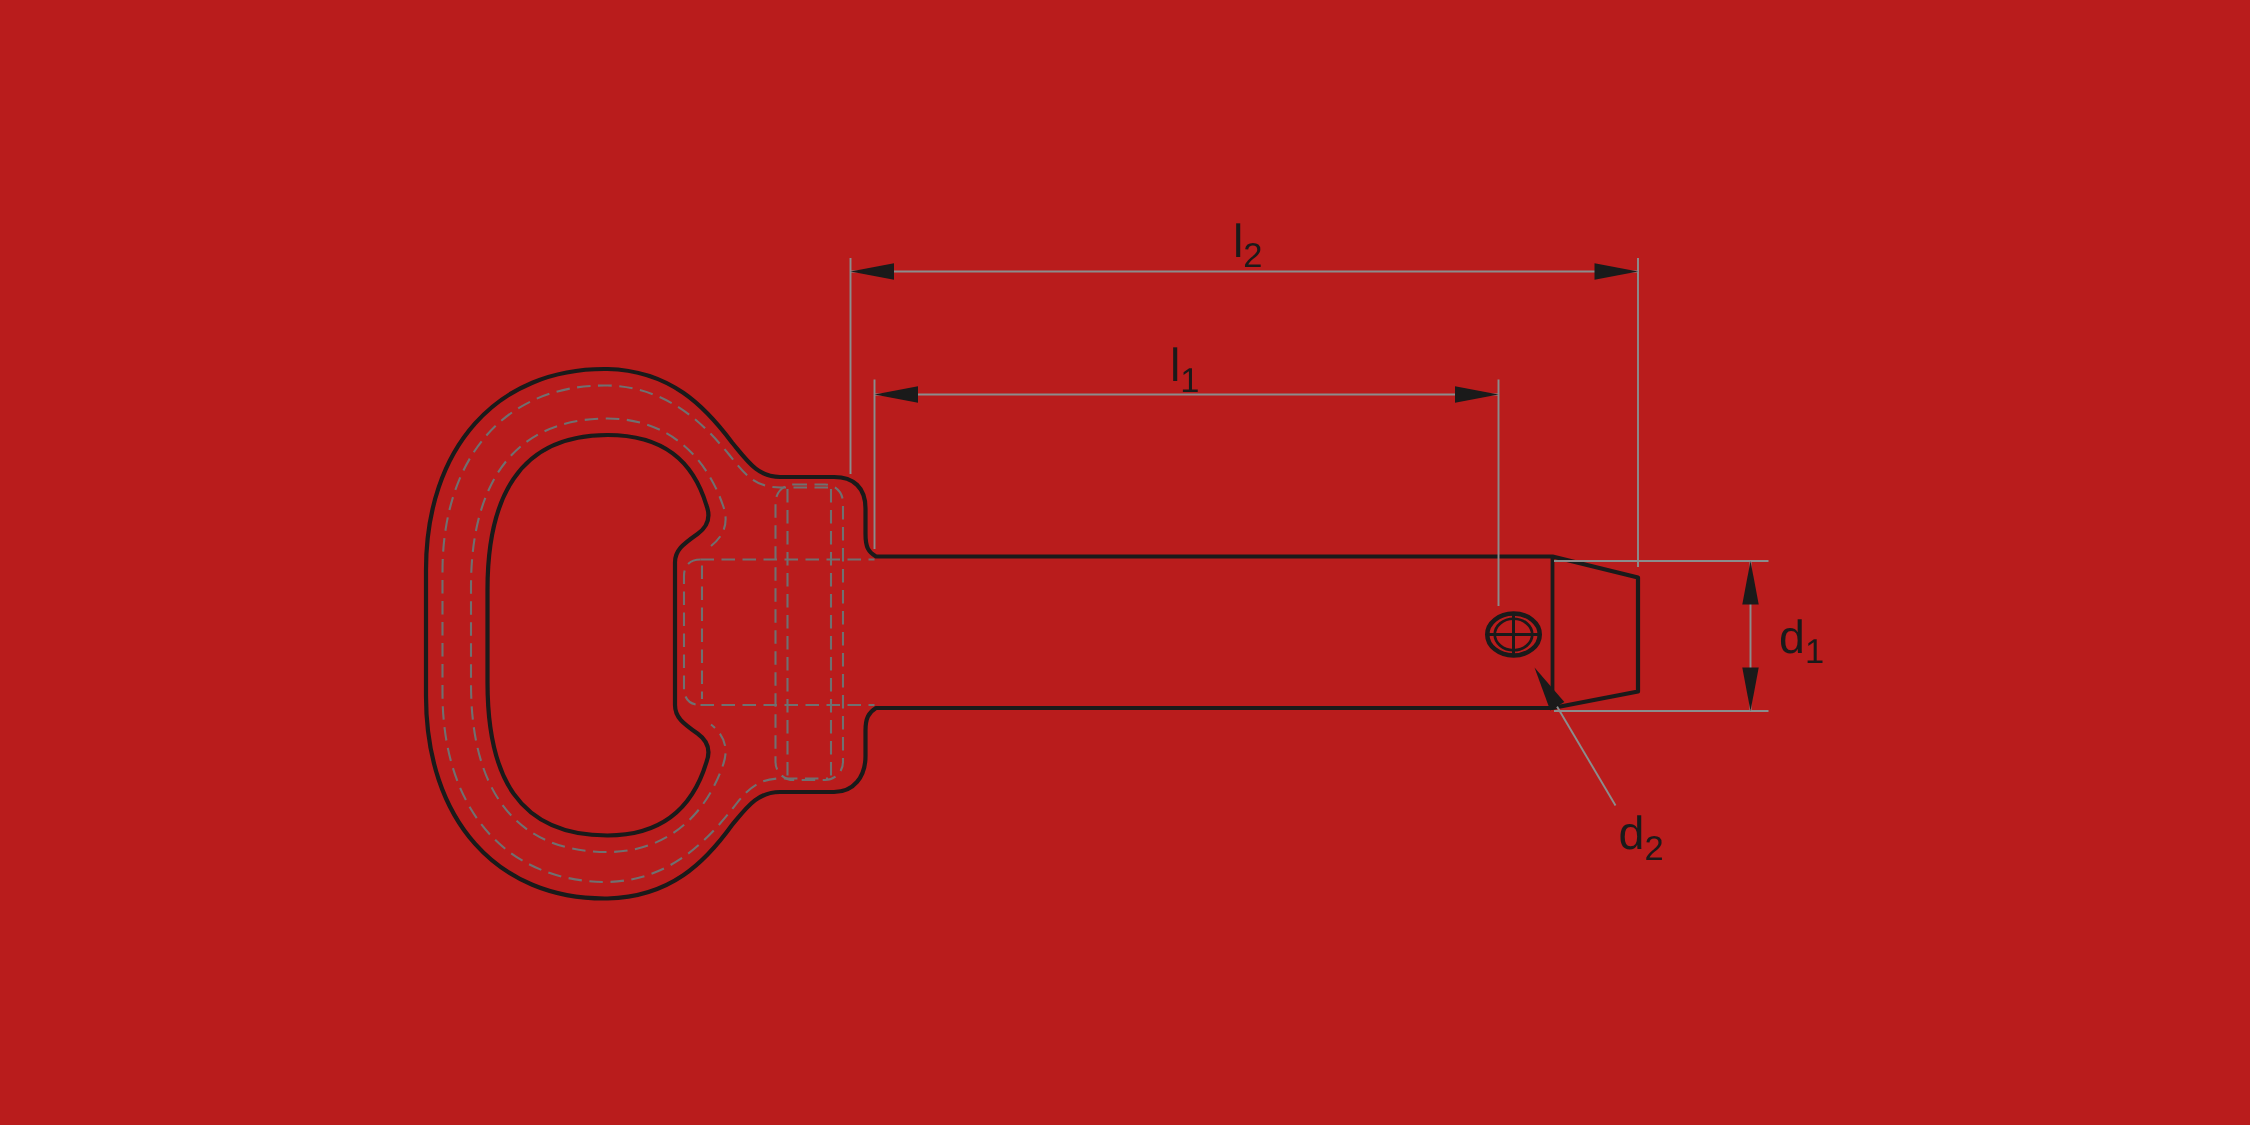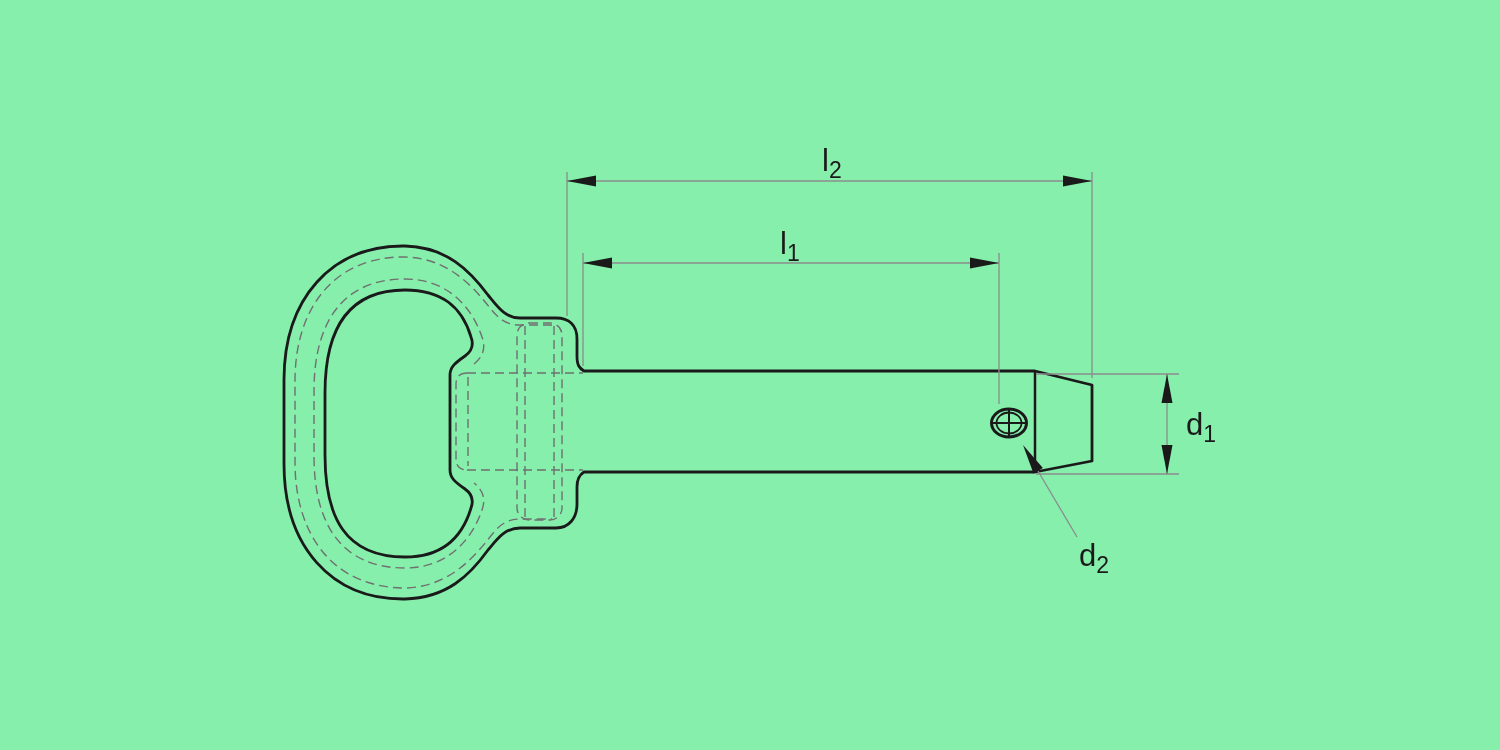--- a/index.html
+++ b/index.html
@@ -8,21 +8,21 @@
     background:#ffffff;
     width:1500px;
     height:750px;
     overflow:hidden;
     font-family:"Liberation Sans", sans-serif;
   }
   .canvas{
     position:relative;
     width:1500px;
     height:750px;
-    background:#86efac;
+    background:#b91c1c;
   }
   svg{display:block;}
   .dim-label{
     font-family:"Liberation Sans", sans-serif;
     font-size:31px;
     stroke:none;
   }
   .dim-label .sub{
     font-size:23px;
   }

